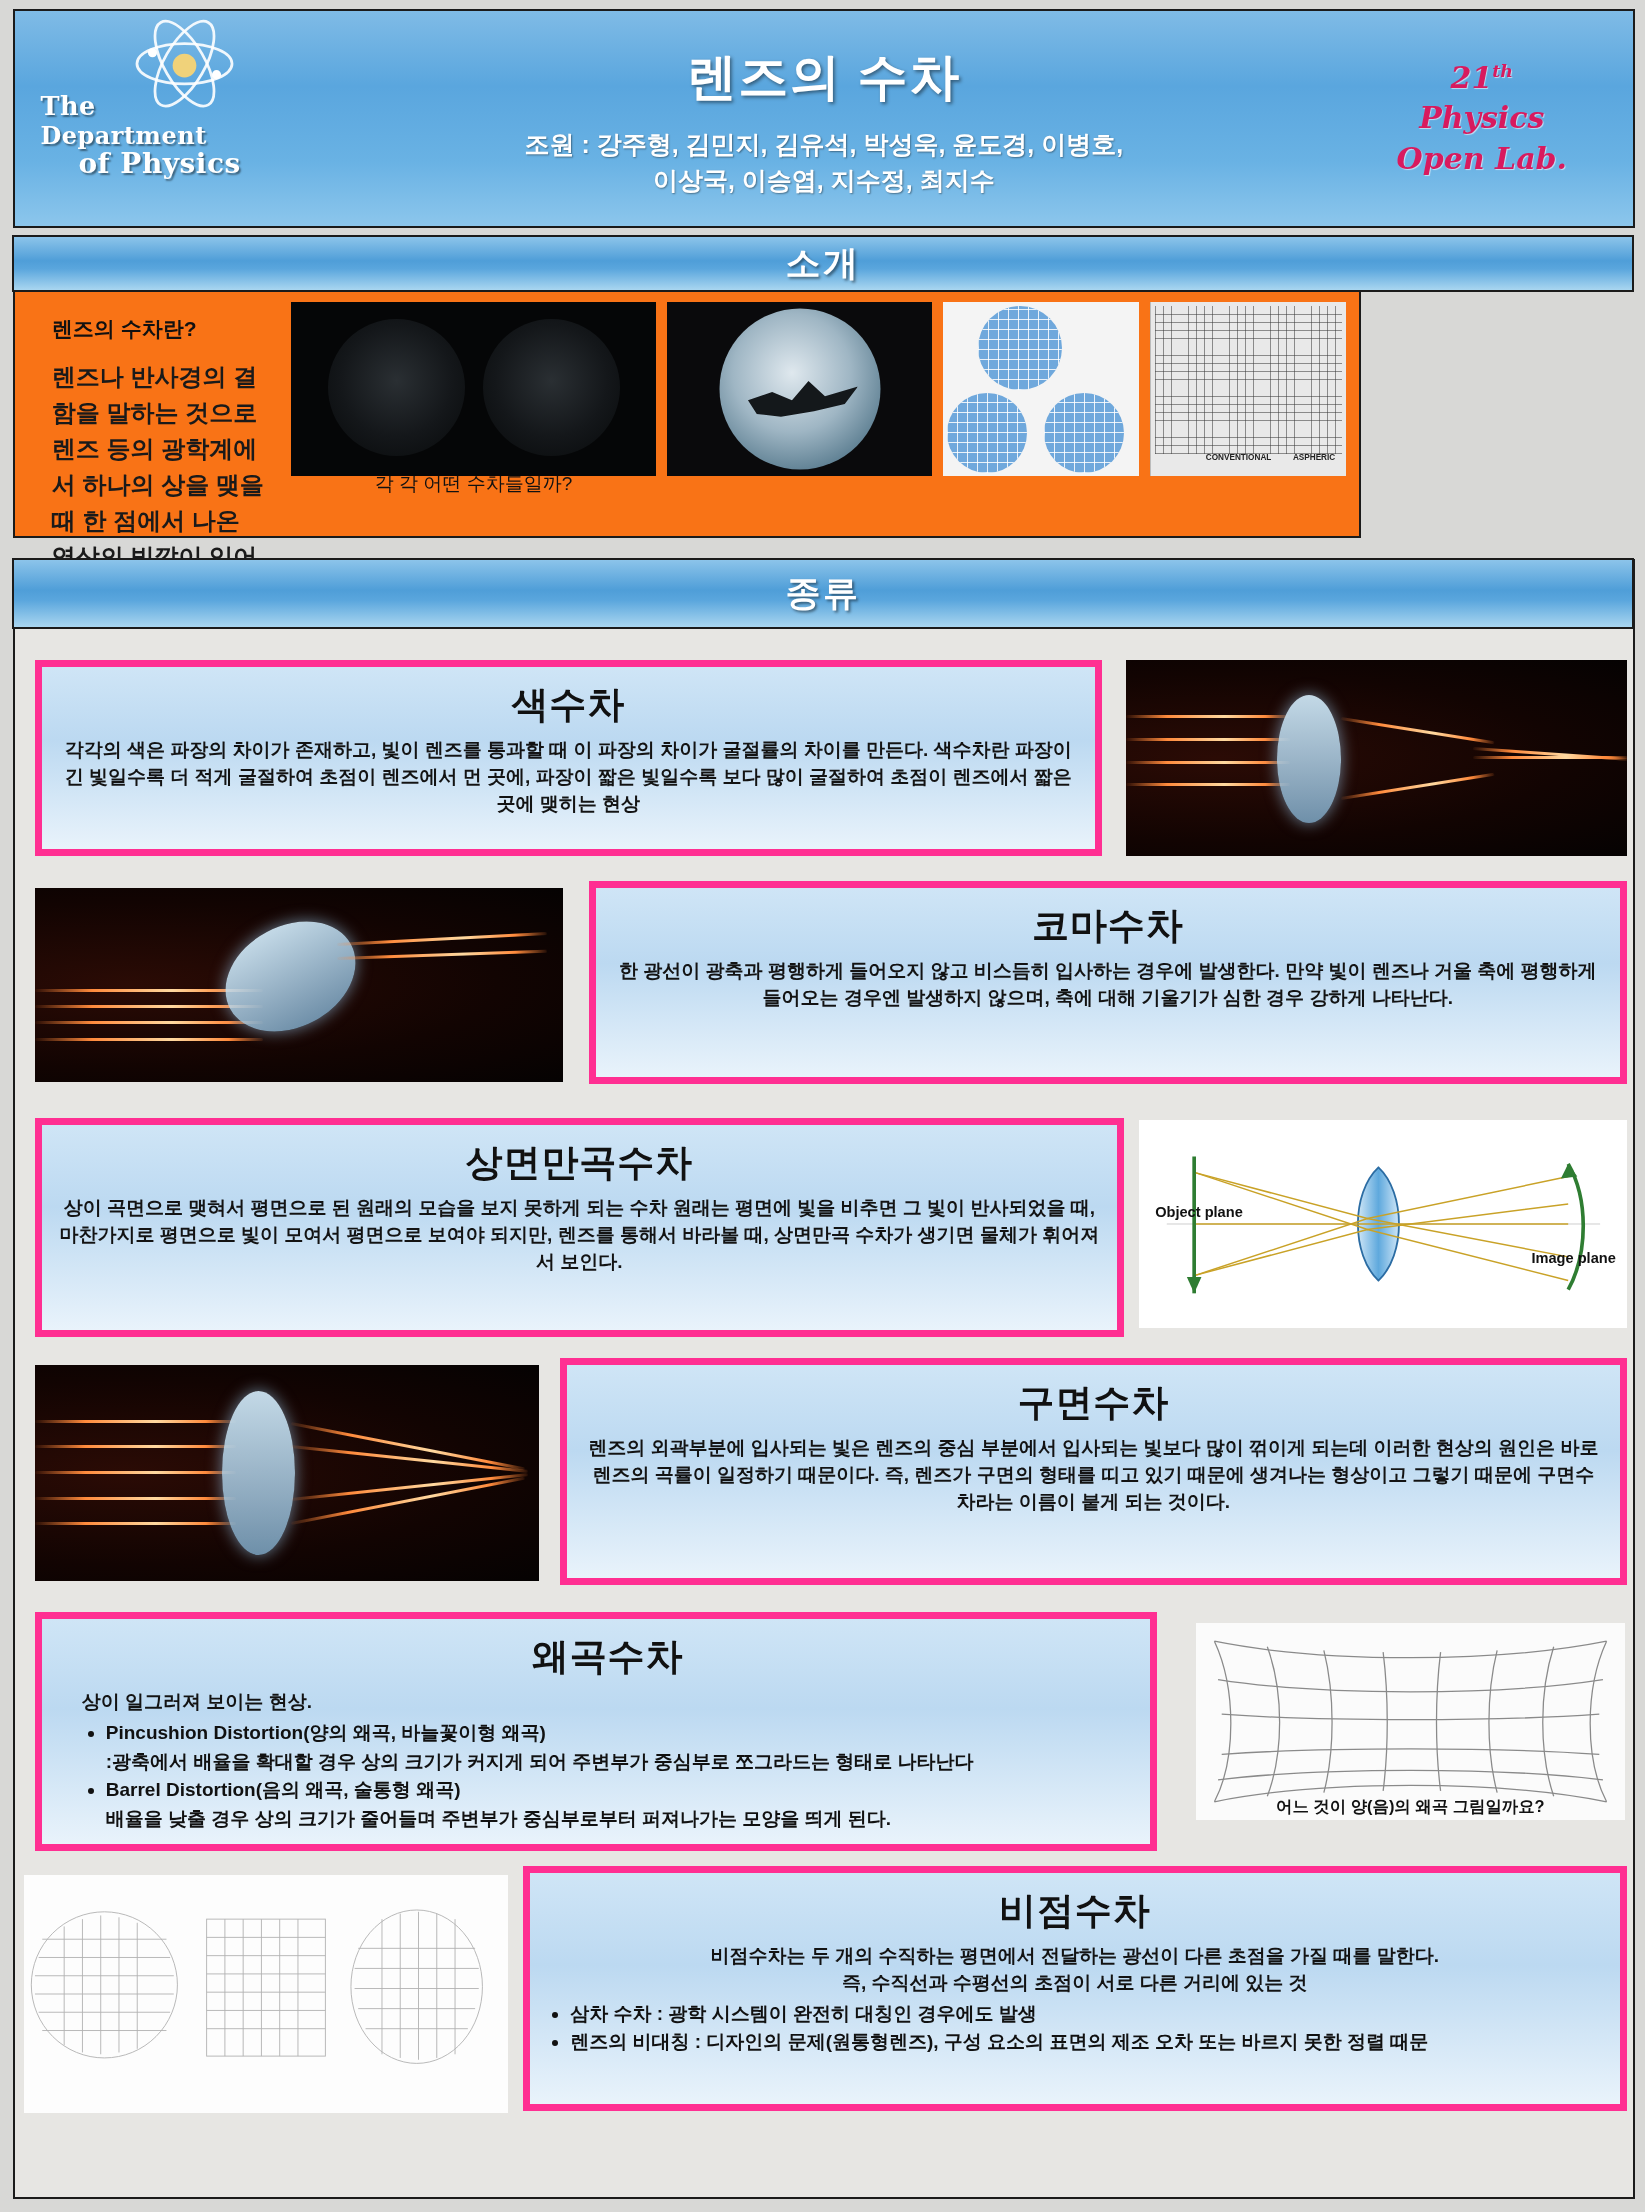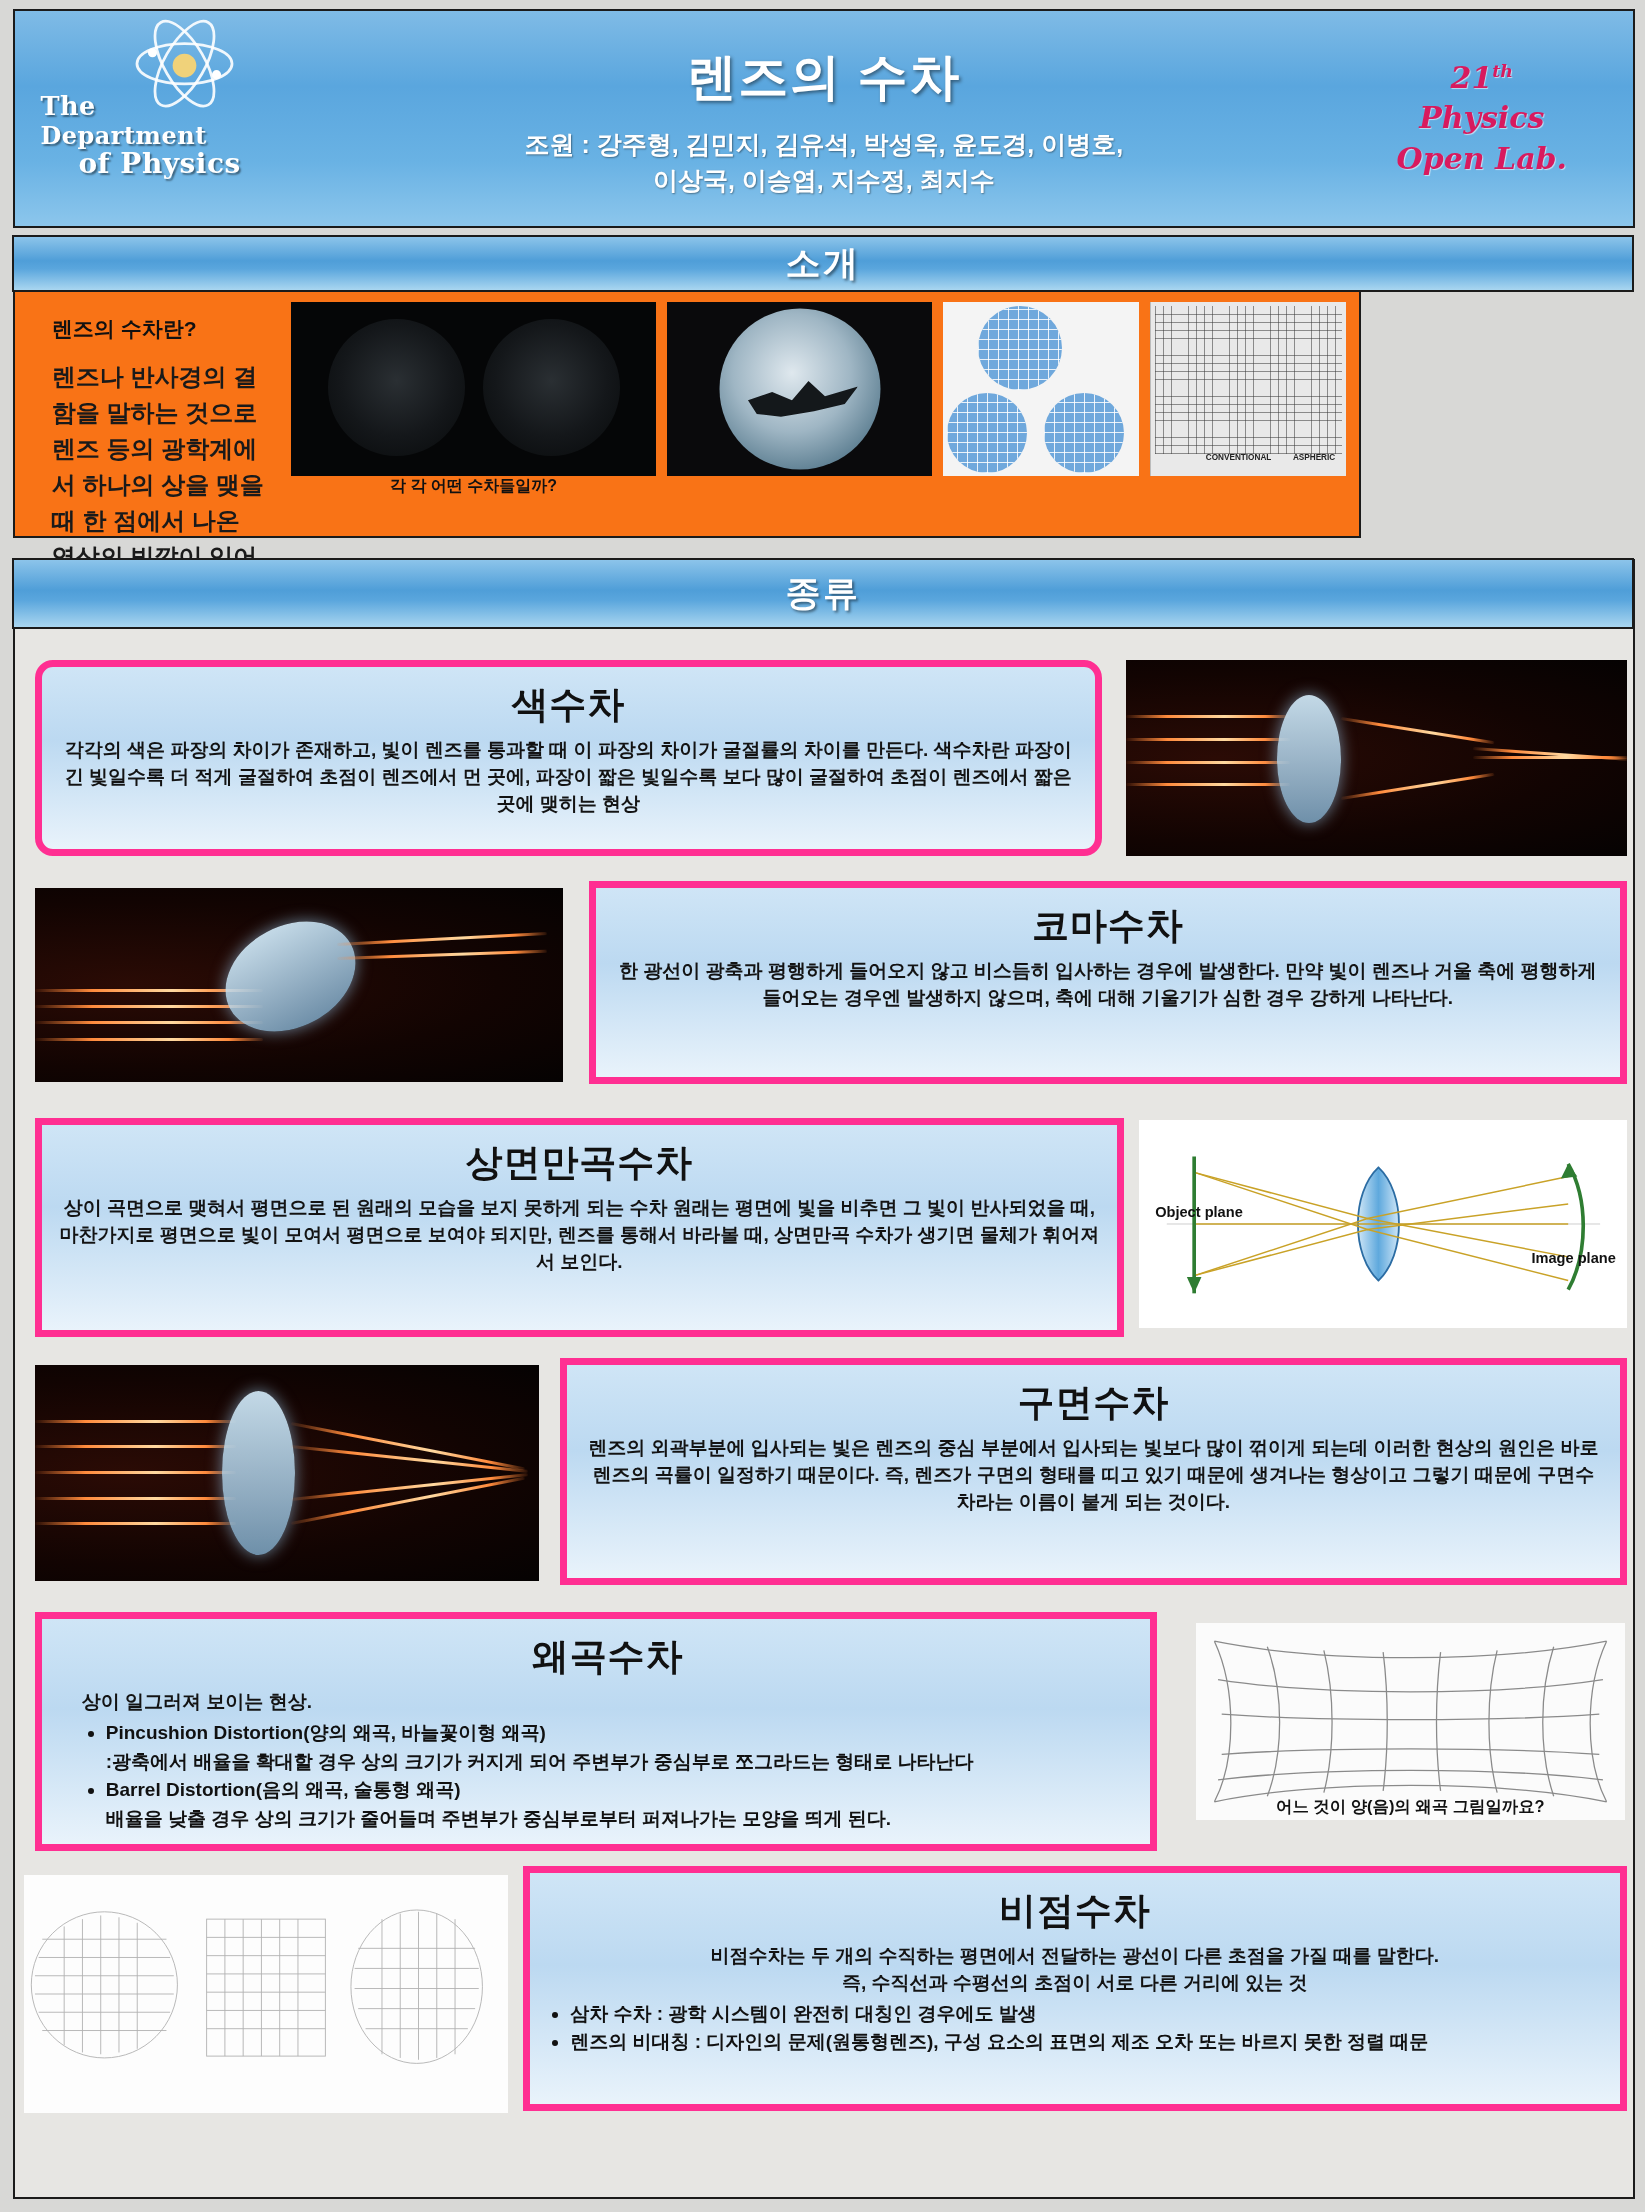--- a/index.html
+++ b/index.html
@@ -107,21 +107,21 @@
   .intro-text .q {
     font-size: 21px; font-weight: bold; margin-bottom: 16.4px;
   }
   .intro-text .p {
     font-size: 24px; line-height: 1.5; font-weight: bold; color:#1a1a1a;
   }
   .intro-figs { flex: 1; display: flex; gap: 11px; padding: 7.3px 12.8px 5.5px 0; }
   .fig { position: relative; }
   .fig-cap {
     position: absolute; bottom: 1.8px; left: 0; width: 100%;
-    text-align: center; font-size: 16px; color: #111; font-weight: bold;
+    text-align: center; font-size: 19px; color: #111; font-weight: normal;
   }
 
   .dark-pair {
     width: 365px; height: 174px; background: #050607;
     position: relative; overflow: hidden;
   }
   .dark-pair .blob {
     position: absolute; top: 16.4px; width: 137px; height: 137px;
     border-radius: 50%;
     background: radial-gradient(circle at 50% 45%, #2a2f33 0%, #14171a 55%, #07090a 100%);
@@ -333,21 +333,21 @@
           </div>
         </div>
 
       </div>
     </div>
   </div>
 
   <div class="types-box">
     <div class="banner types-banner">종류</div>
 
-    <div class="card" style="left:20px; top:99px; width:1067px; height:196px;border-radius:18px;">
+    <div class="card" style="left:20px; top:99px; width:1067px; height:196px;">
       <h3>색수차</h3>
       <p>각각의 색은 파장의 차이가 존재하고, 빛이 렌즈를 통과할 때 이 파장의 차이가 굴절률의 차이를 만든다. 색수차란 파장이 긴 빛일수록 더 적게 굴절하여 초점이 렌즈에서 먼 곳에, 파장이 짧은 빛일수록 보다 많이 굴절하여 초점이 렌즈에서 짧은 곳에 맺히는 현상</p>
     </div>
     <div class="photo" style="left:1111px; top:99px; width:501px; height:196px;">
       <div class="beam-lens"></div>
       <div class="ray" style="left:0; top:55px; width:164px;"></div>
       <div class="ray" style="left:0; top:78px; width:164px;"></div>
       <div class="ray" style="left:0; top:101px; width:164px;"></div>
       <div class="ray" style="left:0; top:123px; width:164px;"></div>
       <div class="lens-glass" style="left:151px; top:35px; width:64px; height:128px;"></div>

